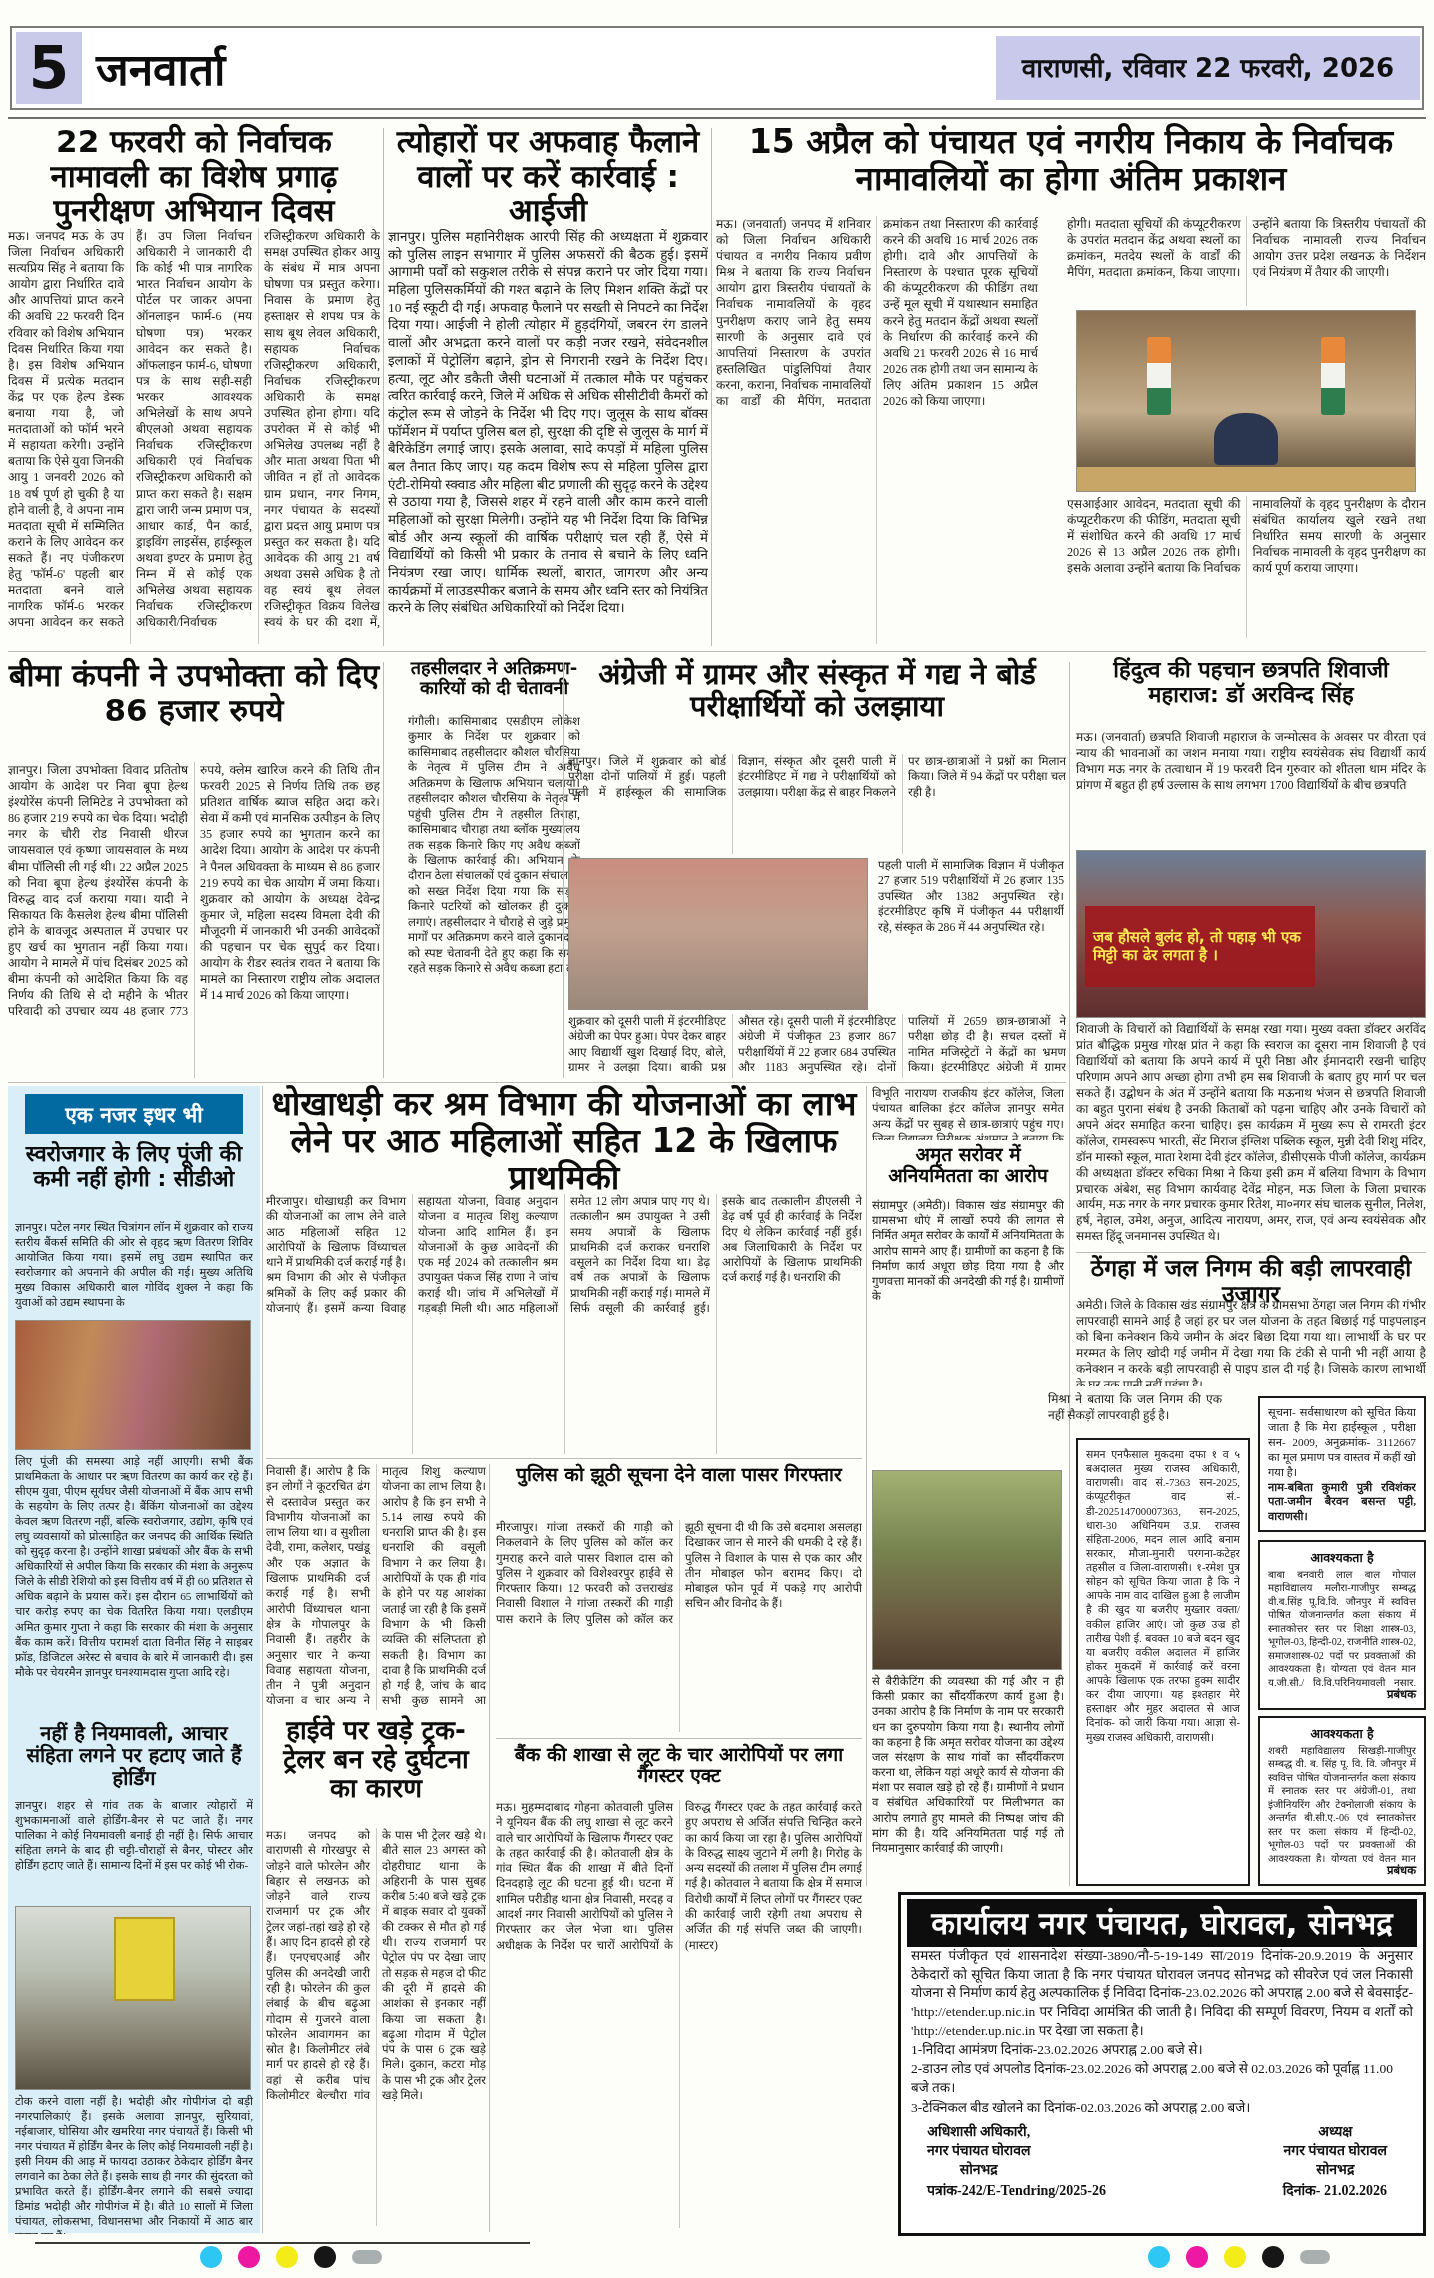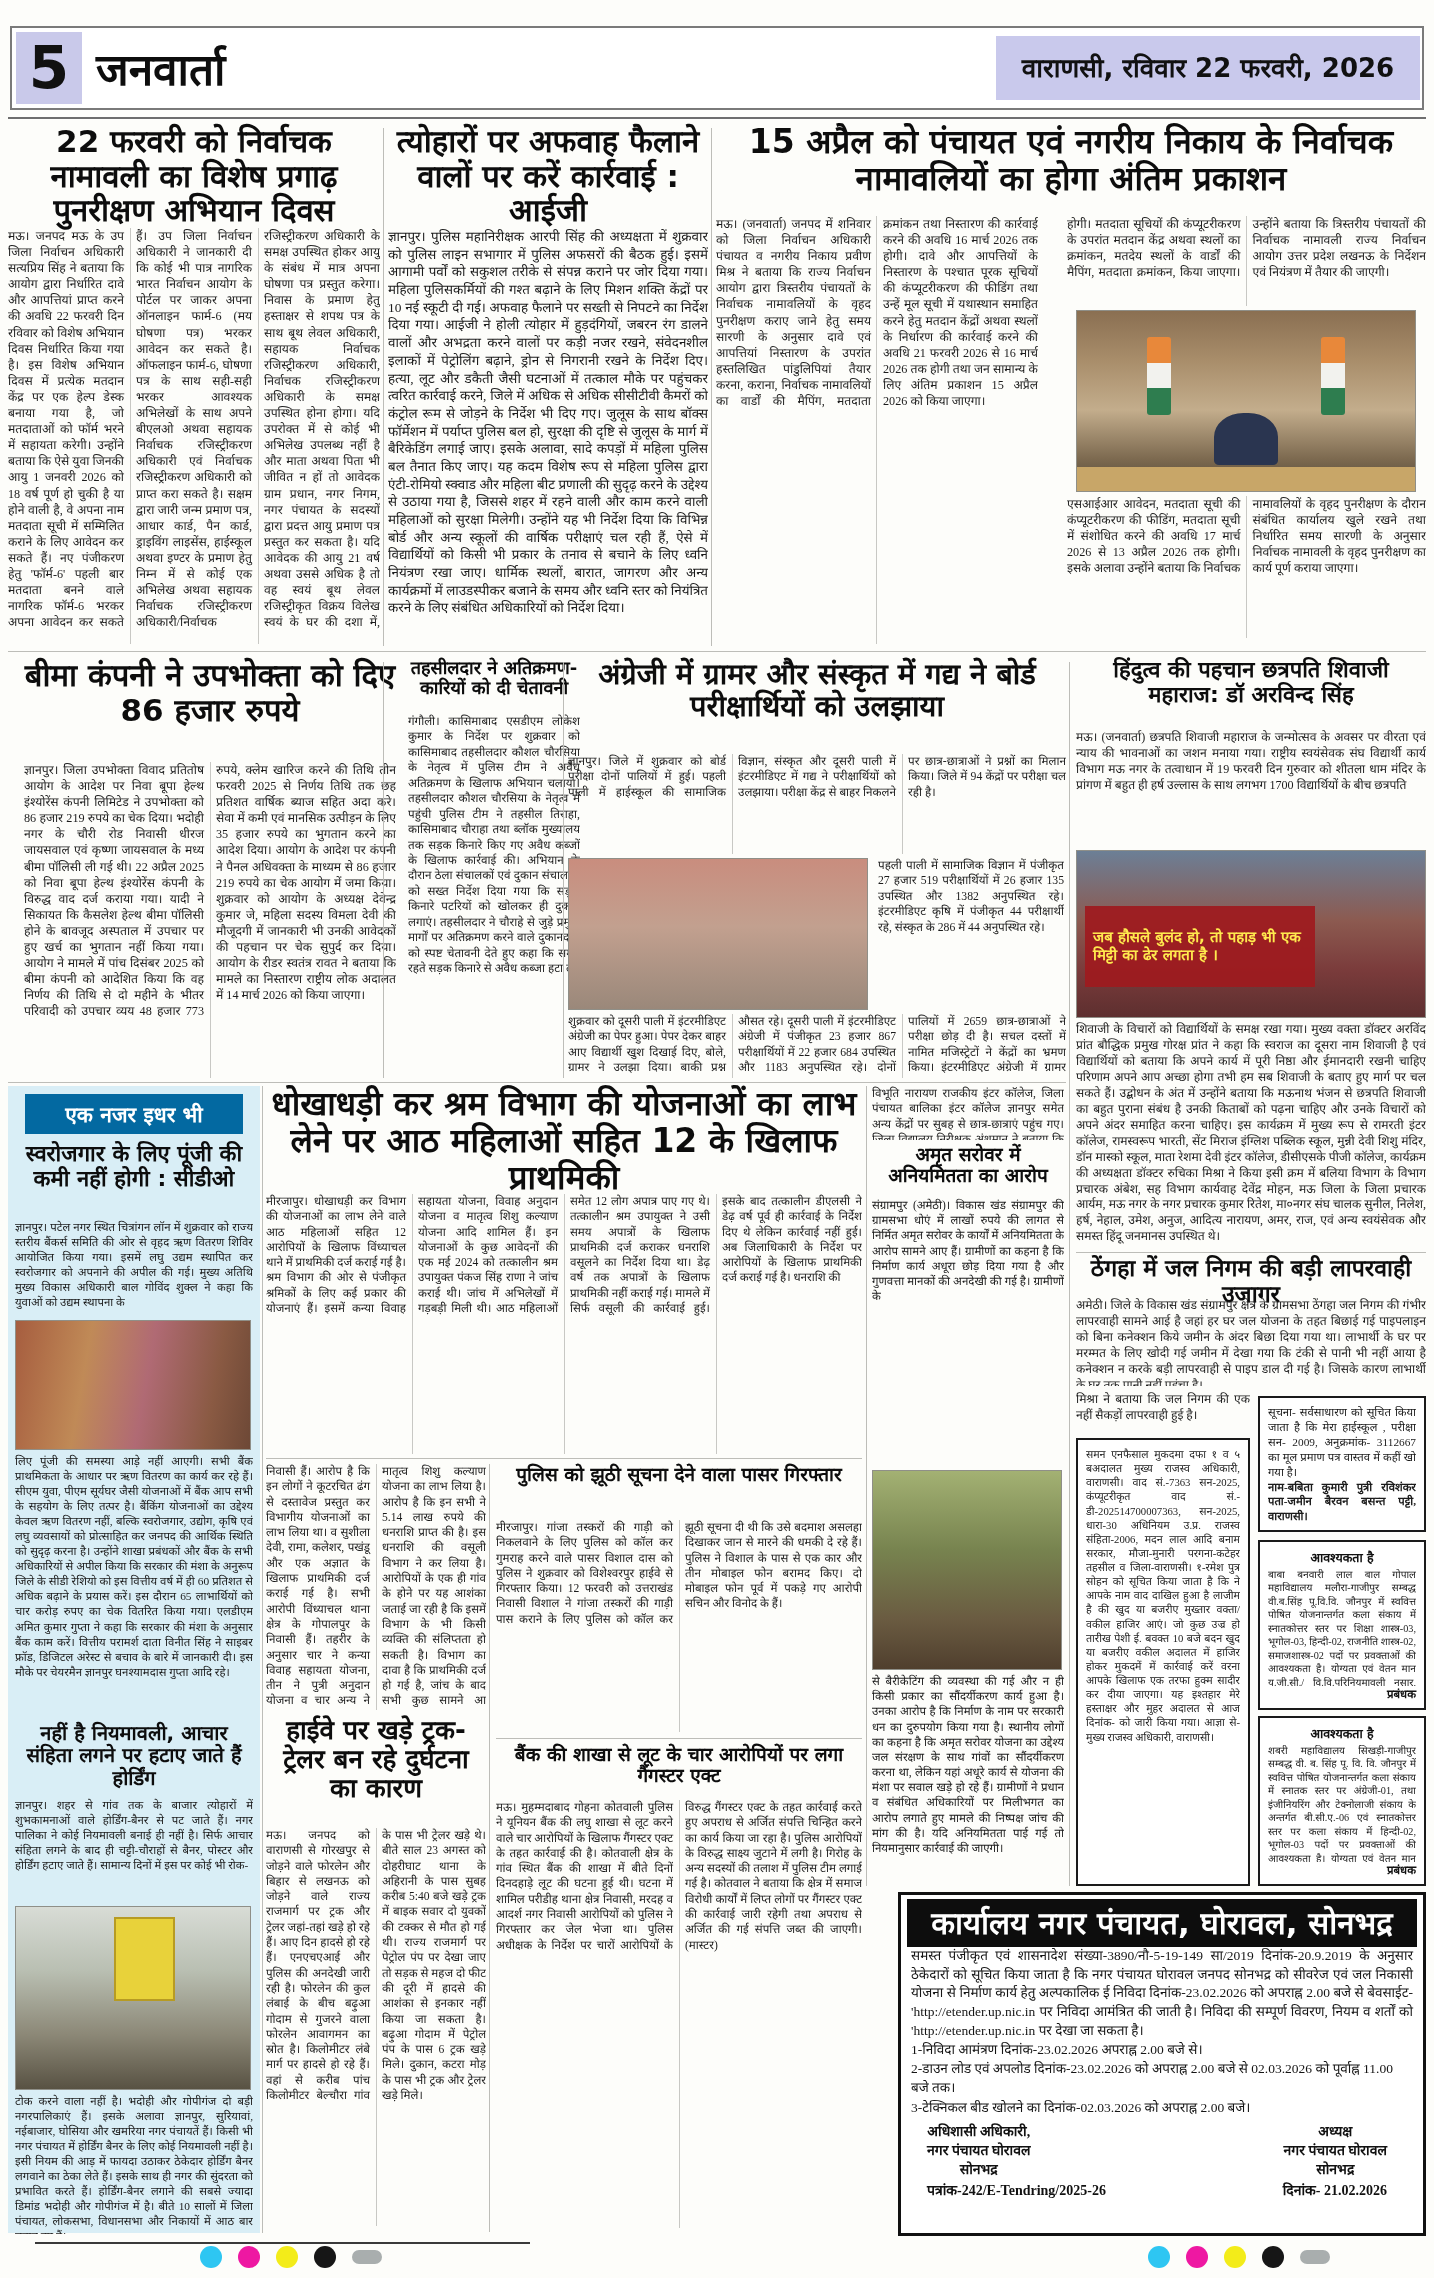--- a/index.html
+++ b/index.html
@@ -87,21 +87,21 @@
           <div class="person"></div>
           <div class="desk"></div>
         </div>
         <div class="bd c2" style="height:142px; font-size:12.2px;">एसआईआर आवेदन, मतदाता सूची की कंप्यूटरीकरण की फीडिंग, मतदाता सूची में संशोधित करने की अवधि 17 मार्च 2026 से 13 अप्रैल 2026 तक होगी। इसके अलावा उन्होंने बताया कि निर्वाचक नामावलियों के वृहद पुनरीक्षण के दौरान संबंधित कार्यालय खुले रखने तथा निर्धारित समय सारणी के अनुसार निर्वाचक नामावली के वृहद पुनरीक्षण का कार्य पूर्ण कराया जाएगा।</div>
       </div>
     </div>
   </div>
 
   <div class="hr" style="left:8px; top:651px; width:1418px;"></div>
 
-  <div class="abs" style="left:8px; top:658px; width:372px;margin-left:16px;">
+  <div class="abs" style="left:8px; top:658px; width:372px;">
     <div class="hl" style="font-size:31px; height:104px;">बीमा कंपनी ने उपभोक्ता को दिए 86 हजार रुपये</div>
     <div class="bd c2" style="height:316px; font-size:12.2px;">ज्ञानपुर। जिला उपभोक्ता विवाद प्रतितोष आयोग के आदेश पर निवा बूपा हेल्थ इंश्योरेंस कंपनी लिमिटेड ने उपभोक्ता को 86 हजार 219 रुपये का चेक दिया। भदोही नगर के चौरी रोड निवासी धीरज जायसवाल एवं कृष्णा जायसवाल के मध्य बीमा पॉलिसी ली गई थी। 22 अप्रैल 2025 को निवा बूपा हेल्थ इंश्योरेंस कंपनी के विरुद्ध वाद दर्ज कराया गया। यादी ने सिकायत कि कैसलेश हेल्थ बीमा पॉलिसी होने के बावजूद अस्पताल में उपचार पर हुए खर्च का भुगतान नहीं किया गया। आयोग ने मामले में पांच दिसंबर 2025 को बीमा कंपनी को आदेशित किया कि वह निर्णय की तिथि से दो महीने के भीतर परिवादी को उपचार व्यय 48 हजार 773 रुपये, क्लेम खारिज करने की तिथि तीन फरवरी 2025 से निर्णय तिथि तक छह प्रतिशत वार्षिक ब्याज सहित अदा करे। सेवा में कमी एवं मानसिक उत्पीड़न के लिए 35 हजार रुपये का भुगतान करने का आदेश दिया। आयोग के आदेश पर कंपनी ने पैनल अधिवक्ता के माध्यम से 86 हजार 219 रुपये का चेक आयोग में जमा किया। शुक्रवार को आयोग के अध्यक्ष देवेन्द्र कुमार जे, महिला सदस्य विमला देवी की मौजूदगी में जानकारी भी उनकी आवेदकों की पहचान पर चेक सुपुर्द कर दिया। आयोग के रीडर स्वतंत्र रावत ने बताया कि मामले का निस्तारण राष्ट्रीय लोक अदालत में 14 मार्च 2026 को किया जाएगा।</div>
   </div>
   <div class="vr" style="left:383px; top:662px; height:416px;"></div>
   <div class="abs" style="left:408px; top:658px; width:172px;">
     <div class="hl" style="font-size:18px; height:56px;">तहसीलदार ने अतिक्रमण-कारियों को दी चेतावनी</div>
     <div class="bd" style="height:364px; font-size:11.7px;">गंगौली। कासिमाबाद एसडीएम लोकेश कुमार के निर्देश पर शुक्रवार को कासिमाबाद तहसीलदार कौशल चौरसिया के नेतृत्व में पुलिस टीम ने अवैध अतिक्रमण के खिलाफ अभियान चलाया। तहसीलदार कौशल चौरसिया के नेतृत्व में पहुंची पुलिस टीम ने तहसील तिराहा, कासिमाबाद चौराहा तथा ब्लॉक मुख्यालय तक सड़क किनारे किए गए अवैध कब्जों के खिलाफ कार्रवाई की। अभियान के दौरान ठेला संचालकों एवं दुकान संचालकों को सख्त निर्देश दिया गया कि सड़क किनारे पटरियों को खोलकर ही दुकान लगाएं। तहसीलदार ने चौराहे से जुड़े प्रमुख मार्गों पर अतिक्रमण करने वाले दुकानदारों को स्पष्ट चेतावनी देते हुए कहा कि समय रहते सड़क किनारे से अवैध कब्जा हटा लें।</div>
   </div>
   <div class="vr" style="left:563px; top:662px; height:416px;"></div>
   <div class="abs" style="left:568px; top:658px; width:498px;">
@@ -168,21 +168,21 @@
     <div class="bd" style="height:268px; font-size:11.5px;">संग्रामपुर (अमेठी)। विकास खंड संग्रामपुर की ग्रामसभा धोएं में लाखों रुपये की लागत से निर्मित अमृत सरोवर के कार्यों में अनियमितता के आरोप सामने आए हैं। ग्रामीणों का कहना है कि निर्माण कार्य अधूरा छोड़ दिया गया है और गुणवत्ता मानकों की अनदेखी की गई है। ग्रामीणों के</div>
     <div id="ph-pond" class="ph" style="width:190px; height:200px; margin:4px 0;"></div>
     <div class="bd" style="height:200px; font-size:11.5px;">से बैरीकेटिंग की व्यवस्था की गई और न ही किसी प्रकार का सौंदर्यीकरण कार्य हुआ है। उनका आरोप है कि निर्माण के नाम पर सरकारी धन का दुरुपयोग किया गया है। स्थानीय लोगों का कहना है कि अमृत सरोवर योजना का उद्देश्य जल संरक्षण के साथ गांवों का सौंदर्यीकरण करना था, लेकिन यहां अधूरे कार्य से योजना की मंशा पर सवाल खड़े हो रहे हैं। ग्रामीणों ने प्रधान व संबंधित अधिकारियों पर मिलीभगत का आरोप लगाते हुए मामले की निष्पक्ष जांच की मांग की है। यदि अनियमितता पाई गई तो नियमानुसार कार्रवाई की जाएगी।</div>
   </div>
 
   <div class="hr" style="left:1076px; top:1252px; width:350px;"></div>
   <div class="abs" style="left:1076px; top:1256px; width:350px;">
     <div class="hl" style="font-size:23px; height:42px;">ठेंगहा में जल निगम की बड़ी लापरवाही उजागर</div>
     <div class="bd" style="height:88px; font-size:12.1px;">अमेठी। जिले के विकास खंड संग्रामपुर क्षेत्र के ग्रामसभा ठेंगहा जल निगम की गंभीर लापरवाही सामने आई है जहां हर घर जल योजना के तहत बिछाई गई पाइपलाइन को बिना कनेक्शन किये जमीन के अंदर बिछा दिया गया था। लाभार्थी के घर पर मरम्मत के लिए खोदी गई जमीन में देखा गया कि टंकी से पानी भी नहीं आया है कनेक्शन न करके बड़ी लापरवाही से पाइप डाल दी गई है। जिसके कारण लाभार्थी के घर तक पानी नहीं पहुंचा है।</div>
   </div>
-  <div class="abs bd" style="left:1076px; top:1392px; width:174px; height:42px; font-size:12.1px;">मिश्रा ने बताया कि जल निगम की एक नहीं सैकड़ों लापरवाही हुई है।</div>
+  <div class="abs bd" style="left:1048px; top:1392px; width:174px; height:42px; font-size:12.1px;">मिश्रा ने बताया कि जल निगम की एक नहीं सैकड़ों लापरवाही हुई है।</div>
 
   <div class="abs nbox" style="left:1076px; top:1438px; width:174px; height:448px;">
     <div class="bd" style="font-size:10.7px; height:100%;">समन एनफैसाल मुकदमा दफा १ व ५ बअदालत मुख्य राजस्व अधिकारी, वाराणसी। वाद सं.-7363 सन-2025, कंप्यूटरीकृत वाद सं.-डी-202514700007363, सन-2025, धारा-30 अधिनियम उ.प्र. राजस्व संहिता-2006, मदन लाल आदि बनाम सरकार, मौजा-मुनारी परगना-कटेहर तहसील व जिला-वाराणसी। १-रमेश पुत्र सोहन को सूचित किया जाता है कि ने आपके नाम वाद दाखिल हुआ है लाजीम है की खुद या बजरीए मुख्तार वक्ता/वकील हाजिर आएं। जो कुछ उज्र हो तारीख पेशी ई. बवक्त 10 बजे बदन खुद या बजरीए वकील अदालत में हाजिर होकर मुकदमें में कार्रवाई करें वरना आपके खिलाफ एक तरफा हुक्म सादीर कर दीया जाएगा। यह इश्तहार मेरे हस्ताक्षर और मुहर अदालत से आज दिनांक- को जारी किया गया। आज्ञा से-मुख्य राजस्व अधिकारी, वाराणसी।</div>
   </div>
   <div class="abs nbox" style="left:1258px; top:1396px; width:168px; height:136px;">
     <div class="bd" style="font-size:11.3px;">सूचना- सर्वसाधारण को सूचित किया जाता है कि मेरा हाईस्कूल , परीक्षा सन- 2009, अनुक्रमांक- 3112667 का मूल प्रमाण पत्र वास्तव में कहीं खो गया है।</div>
     <div class="bd" style="font-size:11.3px; font-weight:bold;">नाम-बबिता कुमारी पुत्री रविशंकर पता-जमीन बैरवन बसन्त पट्टी, वाराणसी।</div>
   </div>
   <div class="abs nbox" style="left:1258px; top:1540px; width:168px; height:170px;">
     <div class="ttl">आवश्यकता है</div>

